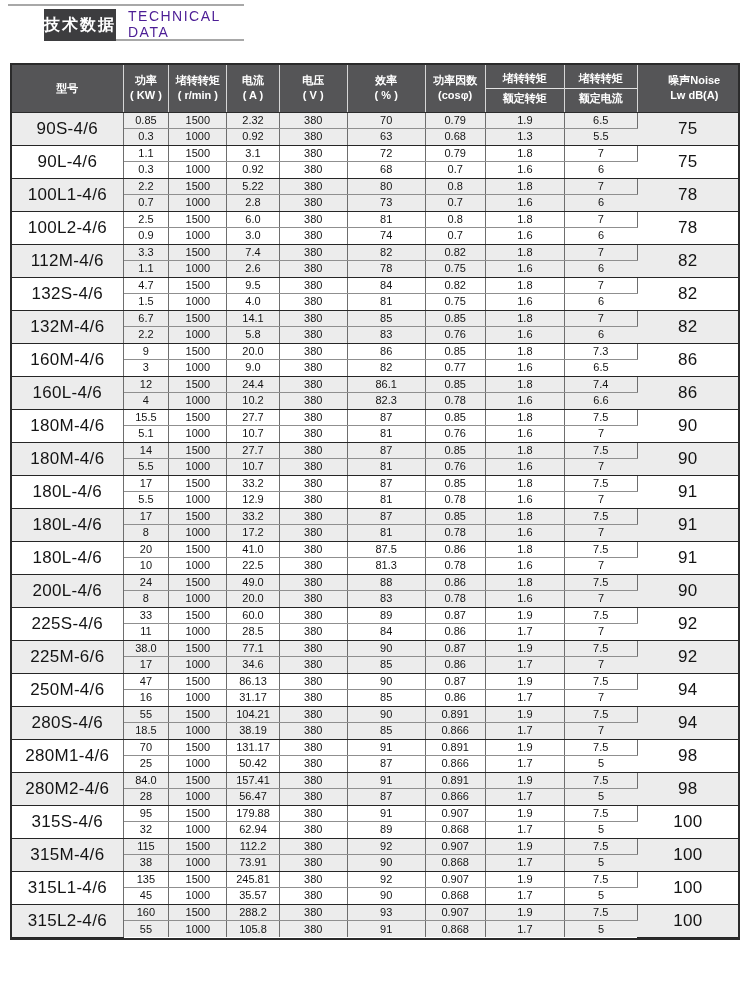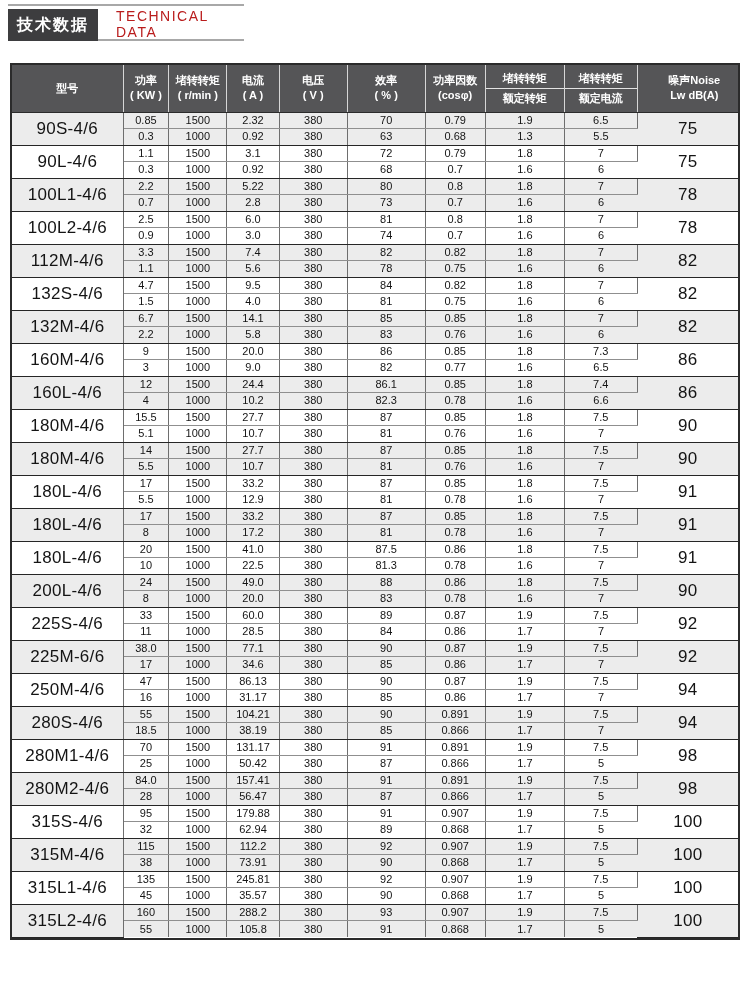--- a/index.html
+++ b/index.html
@@ -11,26 +11,26 @@
   }
   .page { position: relative; width: 750px; height: 1003px; overflow: hidden; background: #fff; }
 
   
   .titlebar { position: absolute; left: 8px; top: 4px; width: 236px; }
   .title-topline { height: 2px; background: #a8a8a8; }
   .title-row { display: flex; align-items: stretch; height: 32px; margin-top: 3px; }
   .title-box {
     background: #3d3d3f; color: #ffffff;
     font-size: 16px; font-weight: bold; letter-spacing: 2px;
-    display: flex; align-items: center; padding: 0 9px;
+    display: flex; align-items: center; padding: 0 0; margin-left: 36px;
   }
   .title-en {
     flex: 1; border-bottom: 2px solid #a8a8a8;
-    display: flex; align-items: center; padding-left: 18px;
-    color: #b91c1c; font-size: 14px; letter-spacing: 1.5px; font-weight: 500;
+    display: flex; align-items: center; padding-left: 12px;
+    color: #4c1d95; font-size: 14px; letter-spacing: 1.5px; font-weight: 500;
   }
 
   
   .table-frame { position: absolute; left: 10px; top: 63px; width: 730px; border: 2px solid #2b2b2b; background: #fff; }
   table.spec { width: 100%; border-collapse: collapse; table-layout: fixed; }
 
   thead th {
     background: #555557; color: #ffffff;
     font-size: 11px; font-weight: bold;
     height: 47px; padding: 0; vertical-align: middle; text-align: center;
@@ -243,21 +243,21 @@
             <td>380</td>
             <td>82</td>
             <td>0.82</td>
             <td>1.8</td>
             <td>7</td>
             <td class="cell-noise" rowspan="2">82</td>
           </tr>
           <tr class="row-bottom band-gray">
             <td>1.1</td>
             <td>1000</td>
-            <td>5.6</td>
+            <td>2.6</td>
             <td>380</td>
             <td>78</td>
             <td>0.75</td>
             <td>1.6</td>
             <td>6</td>
           </tr>
           <tr class="row-top band-white">
             <td class="cell-model" rowspan="2">132S-4/6</td>
             <td>4.7</td>
             <td>1500</td>

